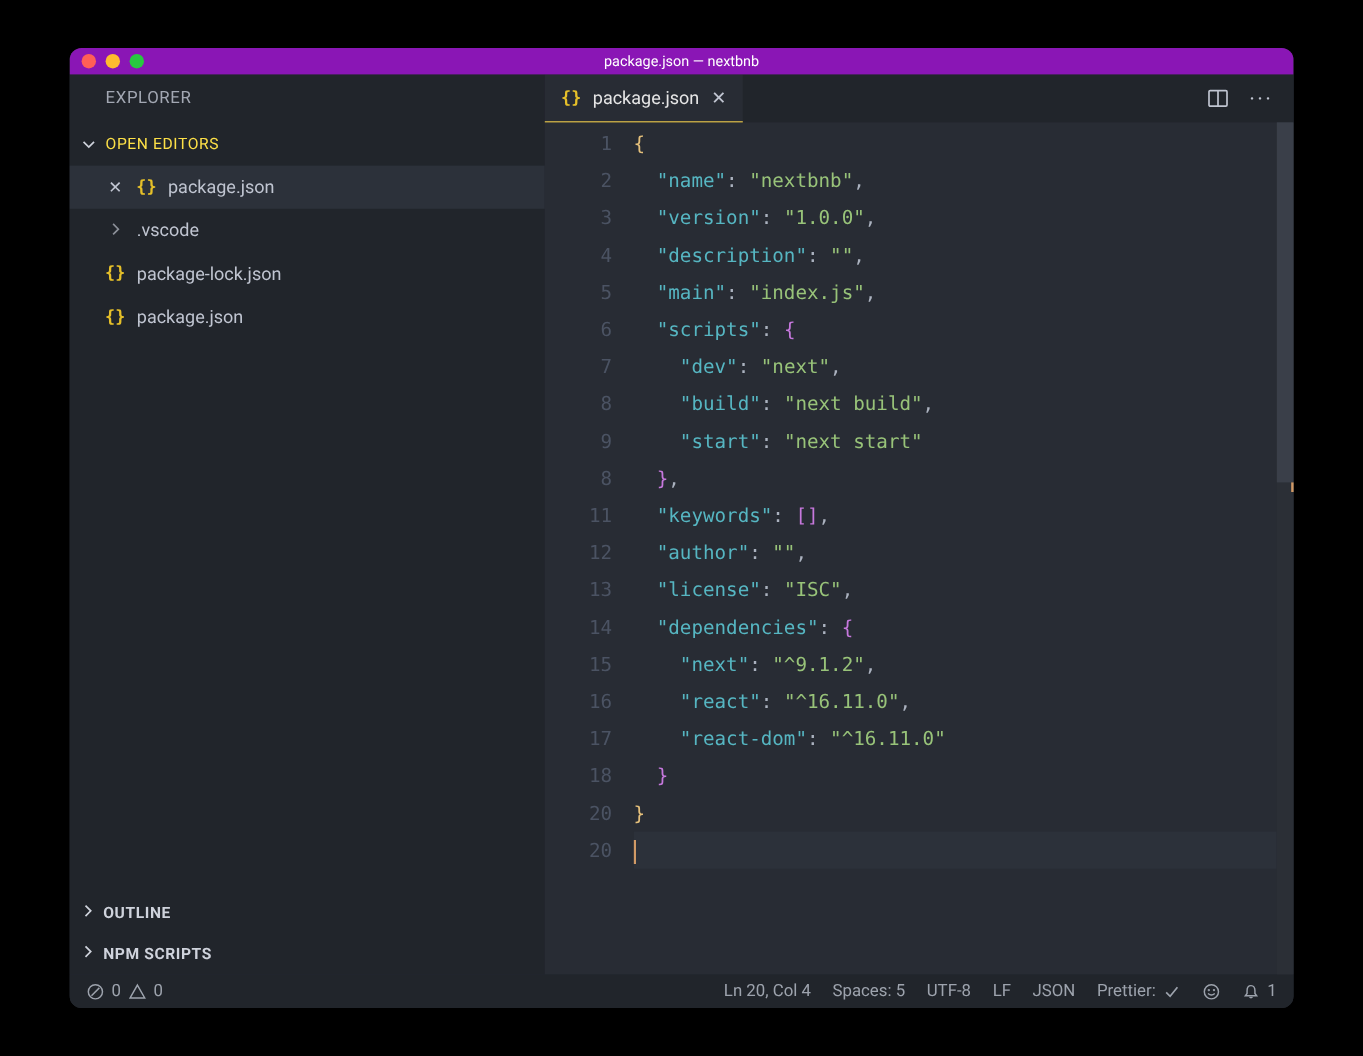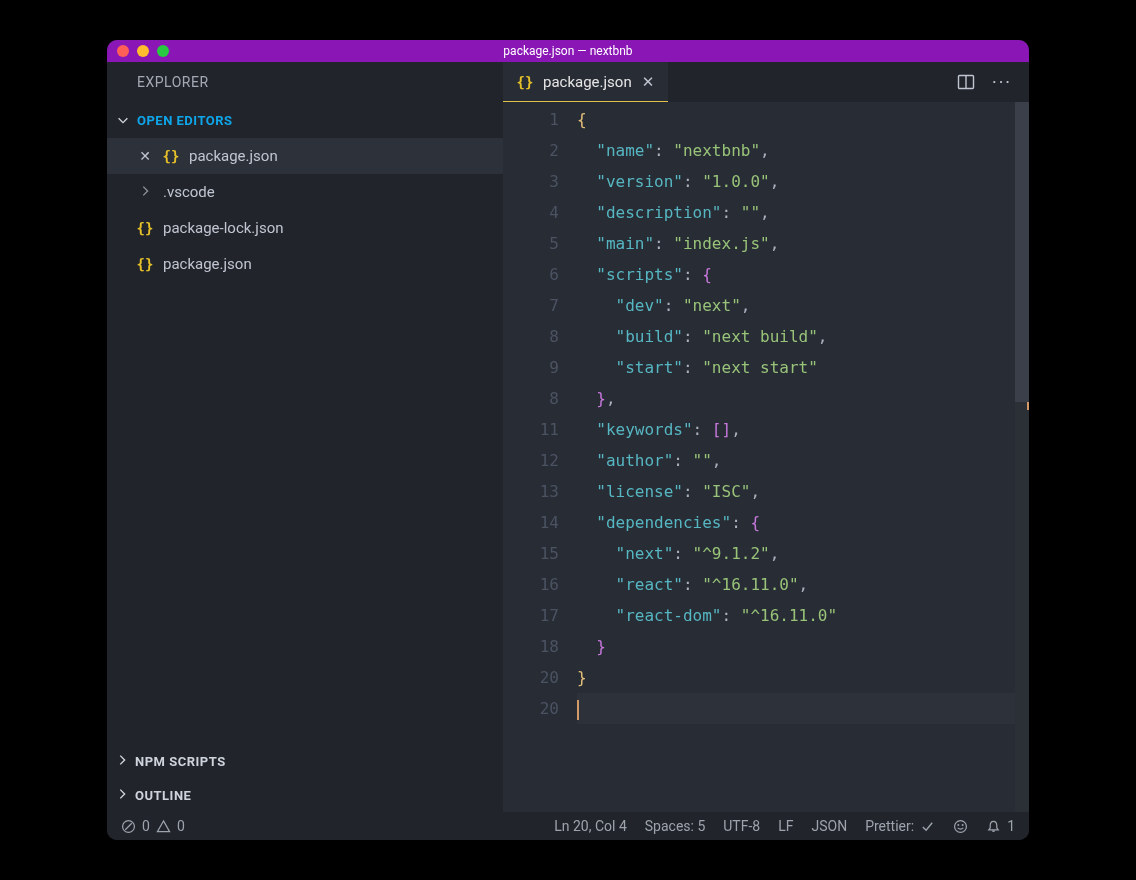--- a/index.html
+++ b/index.html
@@ -6,21 +6,21 @@
   html, body { height: 100%; }
   body {
     background: #000;
     display: flex;
     align-items: center;
     justify-content: center;
     font-family: -apple-system, "Segoe UI", Roboto, sans-serif;
     color: #c0c5d1;
   }
   .window {
-    width: 922px;
+    width: 1020px;
     height: 800px;
     background: #282c34;
     border-radius: 10px;
     overflow: hidden;
     display: flex;
     flex-direction: column;
     box-shadow: 0 20px 60px rgba(0,0,0,.6);
   }
   
   .titlebar {
@@ -45,21 +45,21 @@
     background:#21252b;
     display:flex; flex-direction:column;
     flex-shrink:0;
   }
   .sb-header {
     height:40px; display:flex; align-items:center;
     padding-left:30px; color:#a3a8b3; font-size:14px; letter-spacing:.5px;
   }
   .sb-section {
     height:36px; display:flex; align-items:center; gap:6px;
-    padding-left:8px; color:#0ea5e9; font-size:13px; font-weight:700; letter-spacing:.5px;
+    padding-left:8px; color:#fde047; font-size:13px; font-weight:400; letter-spacing:.5px;
     cursor:pointer;
   }
   .sb-section .chev { width:16px; height:16px; display:flex;align-items:center;justify-content:center; color:#cfd3dc;}
   .sb-item {
     height:36px; display:flex; align-items:center; gap:10px;
     padding-left:30px; font-size:15px; color:#c0c5d1; cursor:pointer;
   }
   .sb-item.selected { background:#2c313a; }
   .sb-item .close { width:16px; color:#c0c5d1; font-size:14px; text-align:center;}
   .json-icon { width:16px; height:16px; display:flex;align-items:center;justify-content:center;
@@ -171,29 +171,29 @@
         <span>package.json</span>
       </div>
 
       <div class="sb-spacer"></div>
       <div class="sb-collapse">
         <span class="chev">
           <svg class="chev-svg" viewBox="0 0 16 16" fill="none" stroke="currentColor" stroke-width="1.6">
               <polyline points="6,3 11,8 6,13"></polyline>
             </svg>
         </span>
-        <span>NPM SCRIPTS</span>
+        <span>OUTLINE</span>
       </div>
       <div class="sb-collapse">
         <span class="chev">
           <svg class="chev-svg" viewBox="0 0 16 16" fill="none" stroke="currentColor" stroke-width="1.6">
               <polyline points="6,3 11,8 6,13"></polyline>
             </svg>
         </span>
-        <span>OUTLINE</span>
+        <span>NPM SCRIPTS</span>
       </div>
     </div>
 
     <div class="editor-area">
       <div class="tabbar">
         <div class="tab">
           <span class="json-icon">{}</span>
           <span>package.json</span>
           <span class="close">✕</span>
         </div>

